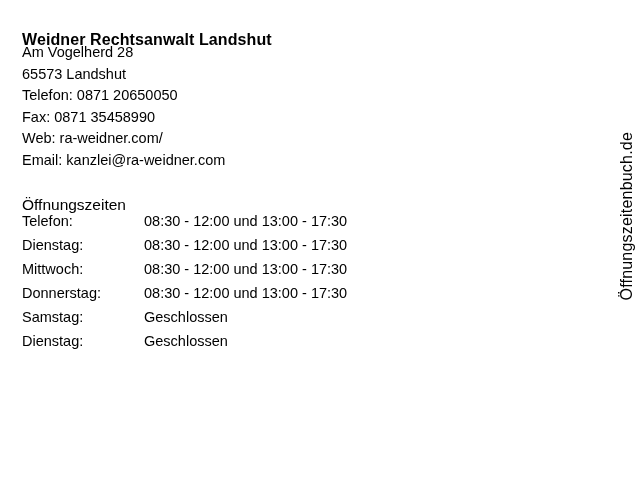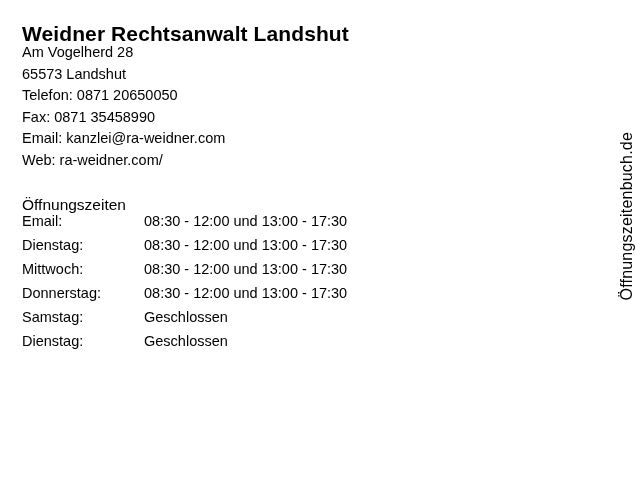--- a/index.html
+++ b/index.html
@@ -18,22 +18,22 @@
   .page {
     position: absolute;
     left: 0;
     top: 0;
     width: 640px;
     height: 480px;
   }
   .business-title {
     position: absolute;
     left: 22px;
-    top: 8px;
-    font-size: 21px;
+    top: 20px;
+    font-size: 16px;
     font-weight: bold;
     letter-spacing: 0.1px;
     white-space: nowrap;
   }
   .address-block {
     position: absolute;
     left: 22px;
     top: 42px;
     font-size: 14.5px;
     line-height: 21.5px;
@@ -88,30 +88,30 @@
 
 <div class="page">
 
   <h1 class="business-title">Weidner Rechtsanwalt Landshut</h1>
 
   <div class="address-block">
     <div class="address-line">Am Vogelherd 28</div>
     <div class="address-line">65573 Landshut</div>
     <div class="address-line">Telefon: 0871 20650050</div>
     <div class="address-line">Fax: 0871 35458990</div>
+    <div class="address-line">Web: ra-weidner.com/</div>
     <div class="address-line">Email: kanzlei@ra-weidner.com</div>
-    <div class="address-line">Web: ra-weidner.com/</div>
   </div>
 
   <h2 class="hours-heading">Öffnungszeiten</h2>
 
   <table class="hours-table">
     <tbody>
       <tr>
-        <td class="day-cell">Email:</td>
+        <td class="day-cell">Telefon:</td>
         <td class="time-cell">08:30 - 12:00 und 13:00 - 17:30</td>
       </tr>
       <tr>
         <td class="day-cell">Dienstag:</td>
         <td class="time-cell">08:30 - 12:00 und 13:00 - 17:30</td>
       </tr>
       <tr>
         <td class="day-cell">Mittwoch:</td>
         <td class="time-cell">08:30 - 12:00 und 13:00 - 17:30</td>
       </tr>

